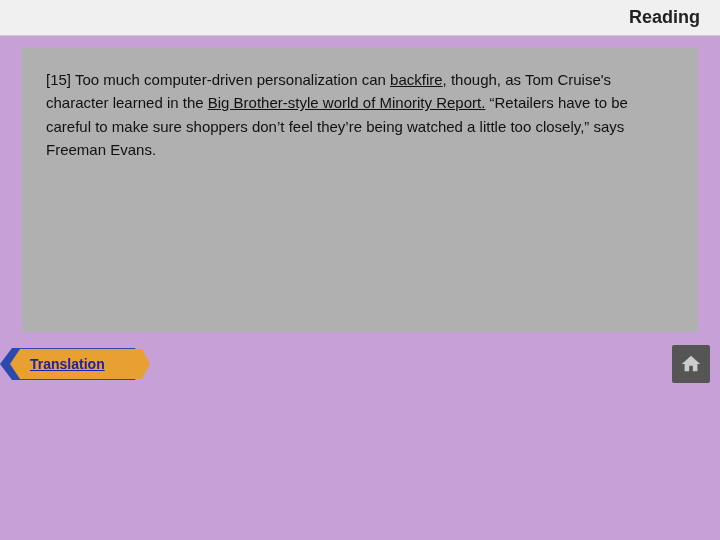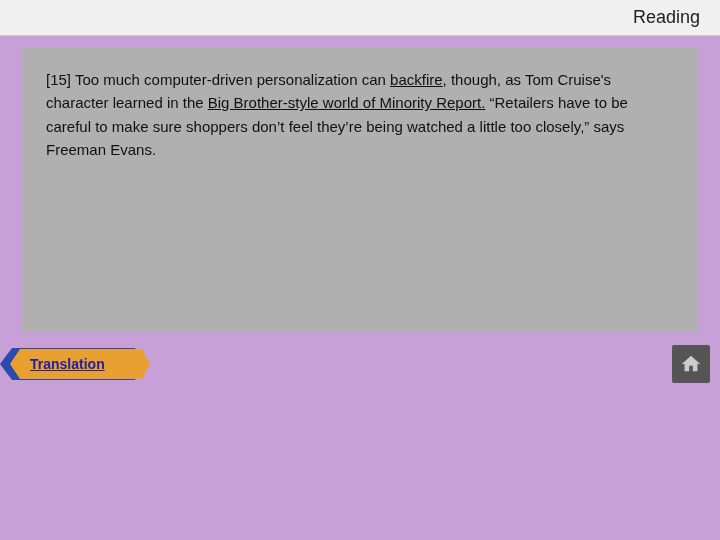--- a/index.html
+++ b/index.html
@@ -20,21 +20,21 @@
       background: #f0f0f0;
       display: flex;
       align-items: center;
       justify-content: flex-end;
       padding-right: 20px;
       border-bottom: 1px solid #ccc;
     }
 
     .header-title {
       font-size: 18px;
-      font-weight: normal;
+      font-weight: bold;
       color: #222;
     }
 
     
     .main-area {
       position: relative;
       width: 100%;
       height: 356px; 
       background: #c8a0d8;
     }

